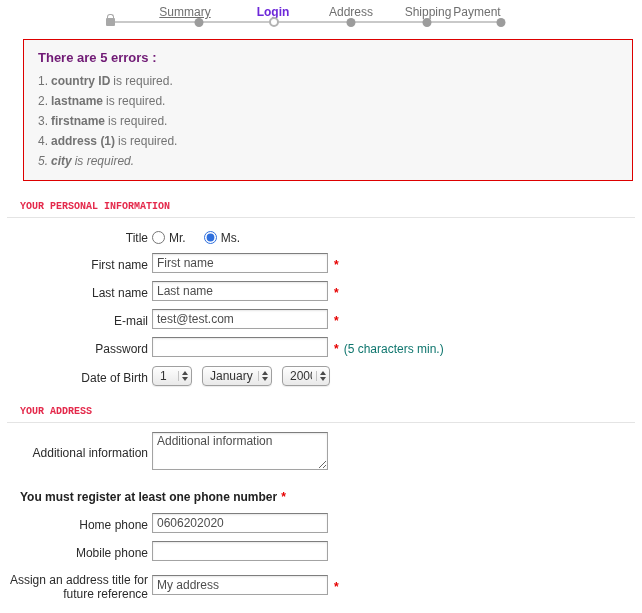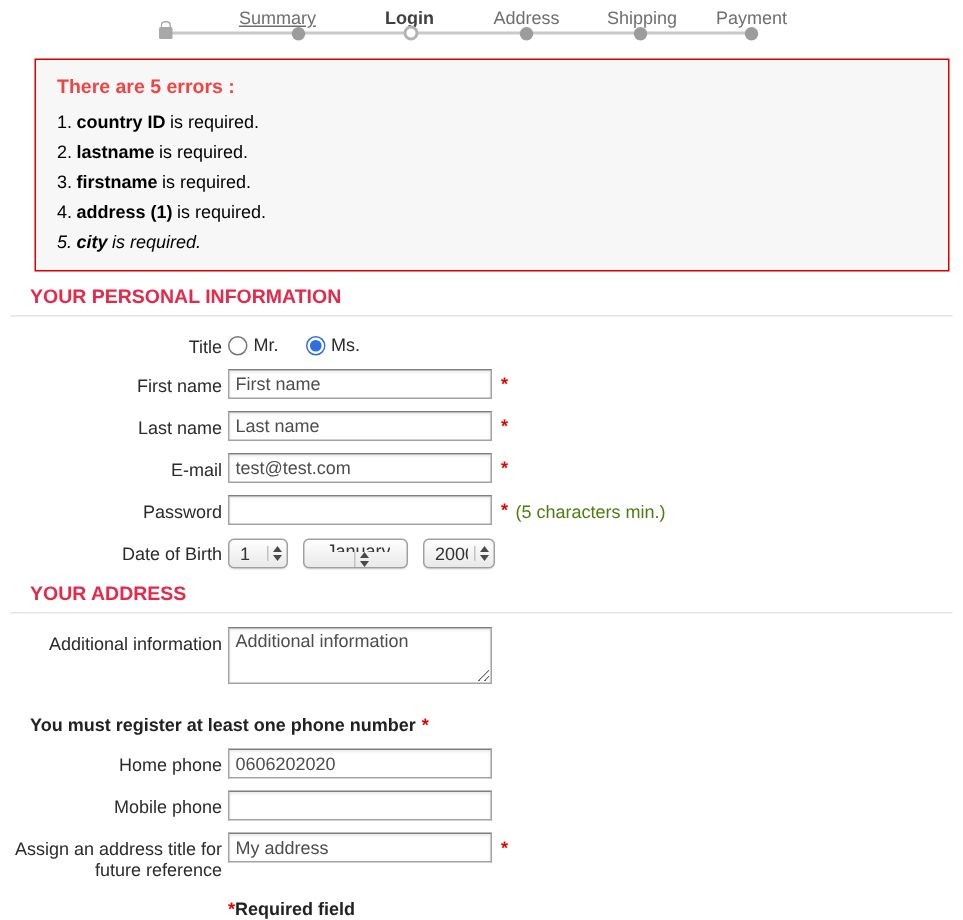--- a/index.html
+++ b/index.html
@@ -10,21 +10,21 @@
     position:relative; height:613px; overflow:hidden;
   }
 
   
   .stepper { position:relative; height:34px; }
   .step-label {
     position:absolute; top:5px; transform:translateX(-50%);
     font-size:12px; color:#6f6f6f; white-space:nowrap;
   }
   .step-label.done { text-decoration:underline; cursor:pointer; }
-  .step-label.current { color:#404040; font-weight:bold; }
+  .step-label.current { color:#6d28d9; font-weight:bold; }
   .track { position:absolute; top:21px; left:110px; width:392px; height:2px; background:#c9c9c9; }
   .lock {
     position:absolute; top:18px; left:106px; width:9px; height:8px;
     background:#a8a8a8; border-radius:1px;
   }
   .lock:before {
     content:""; position:absolute; top:-4px; left:1px; width:5px; height:4px;
     border:1px solid #a8a8a8; border-bottom:none; border-radius:3px 3px 0 0;
   }
   .dot {
@@ -32,67 +32,68 @@
     background:#9c9c9c; transform:translateX(-50%);
   }
   .dot.open { background:#fff; border:2px solid #b3b3b3; width:10px; height:10px; top:17px; }
 
   
   .error-box {
     margin:5px 8px 0 23px; width:610px;
     border:1px solid #dd0000; background:#f7f7f7;
     padding:10px 14px 12px;
   }
-  .error-title { font-size:13px; font-weight:bold; color:#ef4444; margin-bottom:9px; }
-  .err { color:#000000; font-size:12px; margin-bottom:6px; line-height:14px; }
+  .error-title { font-size:13px; font-weight:bold; color:#701a75; margin-bottom:9px; }
+  .err { color:#737373; font-size:12px; margin-bottom:6px; line-height:14px; }
   .err b { margin:0 3px; }
   .err:last-child { margin-bottom:0;font-style:italic; }
 
   
   .content { margin:0 7px; }
   .section-heading {
-    font-size:13px; font-weight:bold; color:#e4294b;
-    padding:0 0 5px 13px; margin-top:9px;
+    font-size:10px; font-weight:bold; color:#e4294b;
+    padding:0 0 5px 13px; margin-top:20px;
     border-bottom:1px solid #e4e4e4;
+    font-family:Liberation Mono, monospace;
   }
   .section-body { padding-top:9px; }
 
   
-  .row { display:flex; align-items:flex-start; margin-bottom:8px; }
+  .row { display:flex; align-items:center; margin-bottom:8px; }
   .row .lbl {
     width:141px; margin-right:4px; text-align:right;
     padding-top:4px; color:#2b2b2b; line-height:14px;
   }
   .txt {
     width:176px; height:20px; border:1px solid #a3a3a3; border-top-color:#7e7e7e;
     padding:2px 4px; font-family:"Liberation Sans", sans-serif; font-size:12px;
     color:#4d4d4d; background:#fff; box-shadow:inset 0 1px 2px rgba(0,0,0,0.10);
   }
   textarea.txt { height:38px; resize:both; line-height:13px; }
   .req { color:#e60000; font-weight:bold; margin-left:6px; padding-top:3px; }
-  .hint { color:#4d7c0f; margin-left:5px; padding-top:4px; }
+  .hint { color:#0f766e; margin-left:5px; padding-top:4px; }
 
   
   .radio-group { display:flex; align-items:center; padding-top:3px; }
   .radio-group input { margin:0 4px 0 0; accent-color:#2f6fdd; }
   .radio-group .radio-lbl { margin-right:18px; color:#2b2b2b; }
 
   
   .dob { display:flex; align-items:center; padding-top:1px; }
   .mac-select {
     display:inline-flex; align-items:center; justify-content:space-between;
     height:20px; border:1px solid #9f9f9f; border-radius:4px;
     background:linear-gradient(#fefefe,#e9e9e9);
     box-shadow:0 1px 1px rgba(0,0,0,0.08);
     padding:0 3px 0 7px; margin-right:10px; color:#333; cursor:default;
     overflow:hidden; white-space:nowrap;
   }
   .mac-select .val { overflow:hidden; }
   .sel-day { width:40px; }
-  .sel-month { width:70px;flex-direction:column; }
+  .sel-month { width:70px; }
   .sel-year { width:48px; }
   .arrows {
     display:flex; flex-direction:column; align-items:center; gap:2px;
     border-left:1px solid #c2c2c2; padding-left:3px; margin-left:4px; flex:none;
   }
   .tri-up { width:0; height:0; border-left:3px solid transparent; border-right:3px solid transparent; border-bottom:4px solid #4a4a4a; }
   .tri-down { width:0; height:0; border-left:3px solid transparent; border-right:3px solid transparent; border-top:4px solid #4a4a4a; }
 
   
   .phone-note { font-weight:bold; color:#222; margin:20px 0 9px 13px; }
@@ -102,21 +103,21 @@
   .two-line { padding-top:1px; }
 </style>
 </head>
 <body>
 
 <div class="stepper">
   <span class="step-label done" style="left:185px">Summary</span>
   <span class="step-label current" style="left:273px">Login</span>
   <span class="step-label" style="left:351px">Address</span>
   <span class="step-label" style="left:428px">Shipping</span>
-  <span class="step-label" style="left:501px">Payment</span>
+  <span class="step-label" style="left:477px">Payment</span>
   <div class="track"></div>
   <span class="lock"></span>
   <span class="dot" style="left:199px"></span>
   <span class="dot open" style="left:274px"></span>
   <span class="dot" style="left:351px"></span>
   <span class="dot" style="left:427px"></span>
   <span class="dot" style="left:501px"></span>
 </div>
 
 <div class="error-box">

